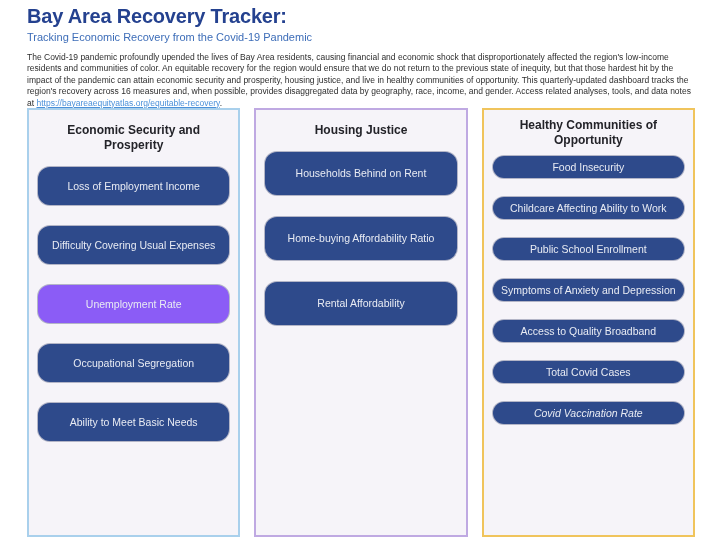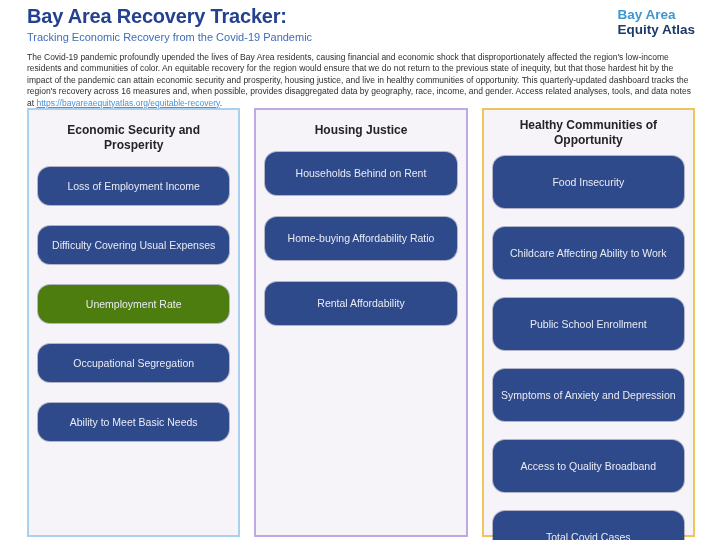--- a/index.html
+++ b/index.html
@@ -98,45 +98,41 @@
     font-size:10.5px;
     line-height:1.2;
     border-radius:12px;
     box-shadow:0 0 0 1px rgba(22,38,84,0.30);
     cursor:pointer;
     padding:0 8px;
     box-sizing:border-box;
   }
   .col-economic .measure-button { height:38px; }
   .col-housing  .measure-button { height:43px; }
-  .col-healthy  .measure-button { height:52px; }
+  .col-healthy  .measure-button { height:22px; }
 </style>
 </head>
 <body>
 
 <header class="page-header">
   <div class="titles">
     <h1 class="page-title">Bay Area Recovery Tracker:</h1>
     <div class="page-subtitle">Tracking Economic Recovery from the Covid-19 Pandemic</div>
-  </div>
-  <div class="logo">
-    <div class="logo-line1">Bay Area</div>
-    <div class="logo-line2">Equity Atlas</div>
   </div>
 </header>
 
 <p class="intro"><span>The Covid-19 pandemic profoundly upended the lives of Bay Area residents, causing financial and economic shock that disproportionately affected the region's low-income residents and communities of color. An equitable recovery for the region would ensure that we do not return to the previous state of inequity, but that those hardest hit by the impact of the pandemic can attain economic security and prosperity, housing justice, and live in healthy communities of opportunity. This quarterly-updated dashboard tracks the region's recovery across 16 measures and, when possible, provides disaggregated data by geography, race, income, and gender. Access related analyses, tools, and data notes at </span><a class="intro-link" href="#">https://bayareaequityatlas.org/equitable-recovery</a><span>.</span></p>
 
 <div class="columns">
   <section class="column col-economic" style="border-color: rgb(169, 208, 236); background: rgb(246, 244, 249);">
     <h2 class="column-title">Economic Security and Prosperity</h2>
     <div class="measure-list">
         <div class="measure-button" style="background: rgb(46, 74, 139); color: rgb(232, 235, 243);">Loss of Employment Income</div>
         <div class="measure-button" style="background: rgb(46, 74, 139); color: rgb(232, 235, 243);">Difficulty Covering Usual Expenses</div>
-        <div class="measure-button" style="background: #4d7c0f; color: rgb(232, 235, 243);">Unemployment Rate</div>
+        <div class="measure-button" style="background: #8b5cf6; color: rgb(232, 235, 243);">Unemployment Rate</div>
         <div class="measure-button" style="background: rgb(46, 74, 139); color: rgb(232, 235, 243);">Occupational Segregation</div>
         <div class="measure-button" style="background: rgb(46, 74, 139); color: rgb(232, 235, 243);">Ability to Meet Basic Needs</div>
       </div>
   </section>
   <section class="column col-housing" style="border-color: rgb(191, 169, 226); background: rgb(246, 244, 249);">
     <h2 class="column-title">Housing Justice</h2>
     <div class="measure-list">
         <div class="measure-button" style="background: rgb(46, 74, 139); color: rgb(232, 235, 243);">Households Behind on Rent</div>
         <div class="measure-button" style="background: rgb(46, 74, 139); color: rgb(232, 235, 243);">Home-buying Affordability Ratio</div>
         <div class="measure-button" style="background: rgb(46, 74, 139); color: rgb(232, 235, 243);">Rental Affordability</div>

